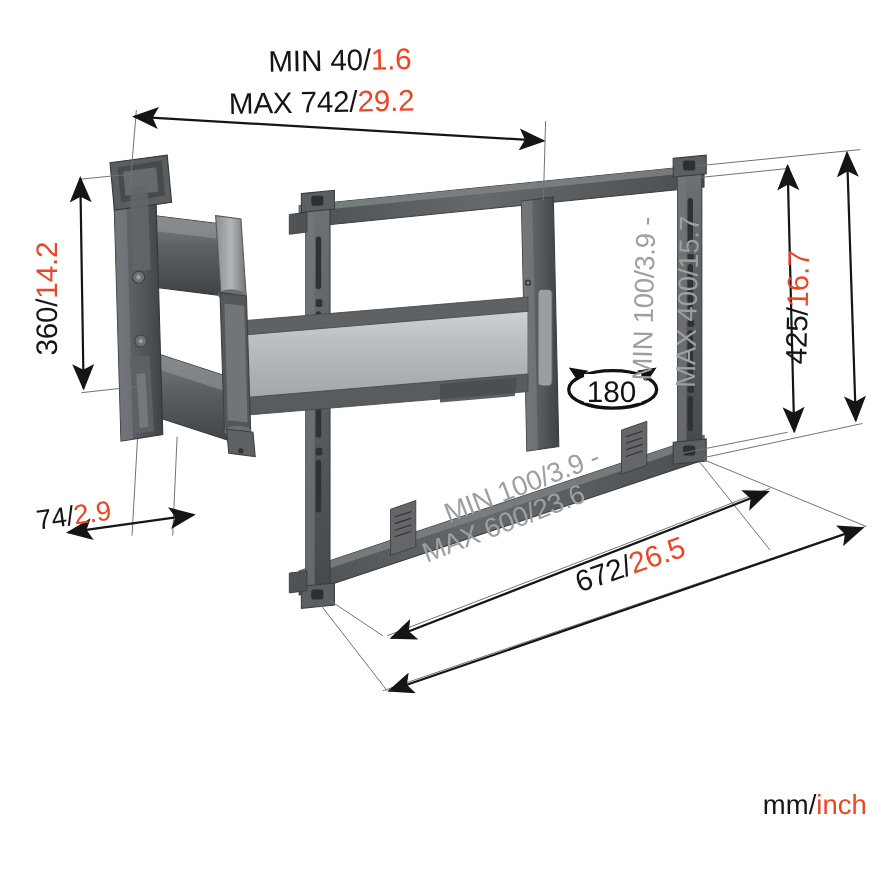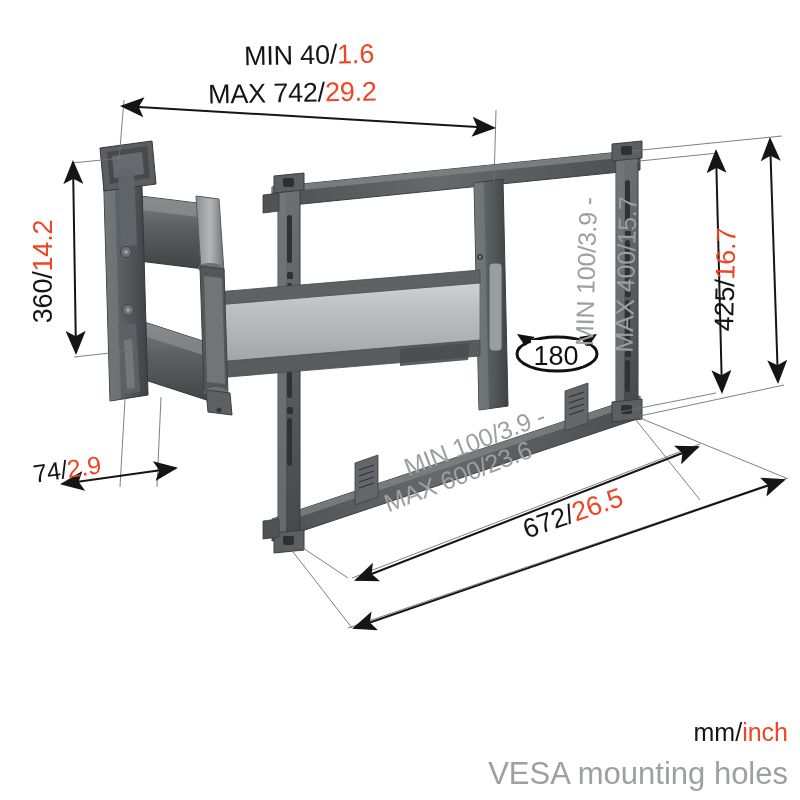--- a/index.html
+++ b/index.html
@@ -266,15 +266,14 @@
   <div class="dimtxt gray" style="left:380px;top:491px;font-size:25px;transform:rotate(-21deg);transform-origin:left top;">MAX 600/23.6</div>
 
   <div class="dimtxt" style="left:519px;top:516px;font-size:27px;transform:rotate(-19deg);transform-origin:left top;">
     <span class="black">672/</span><span class="orange">26.5</span>
   </div>
 
   <div class="legend" style="right:12px;top:718px;font-size:25px;text-align:right;">
     <span class="black">mm</span><span class="black">/</span><span class="orange">inch</span>
   </div>
 
-  <div class="legend gray" style="right:12px;top:756px;font-size:31px;text-align:right;">VESA mounting holes</div>
 
 </div>
 
 </body></html>

